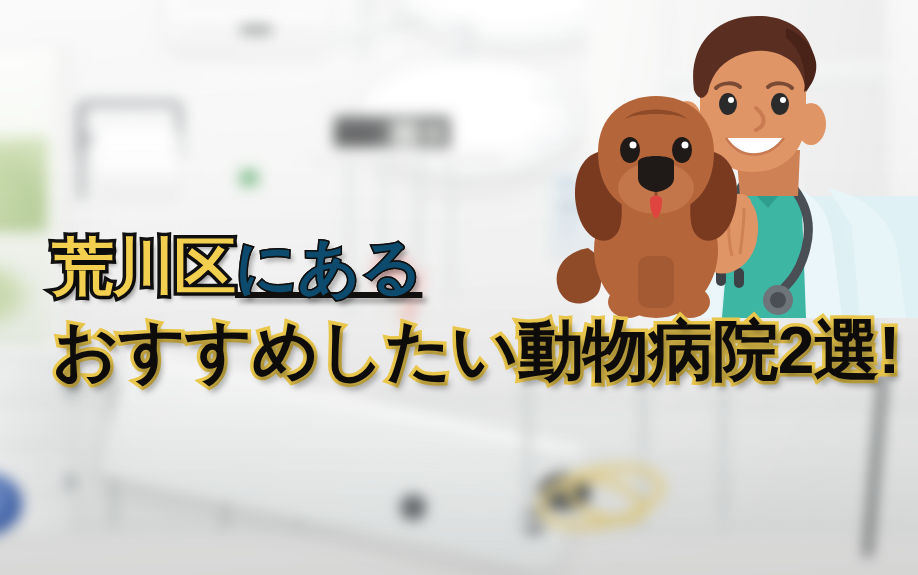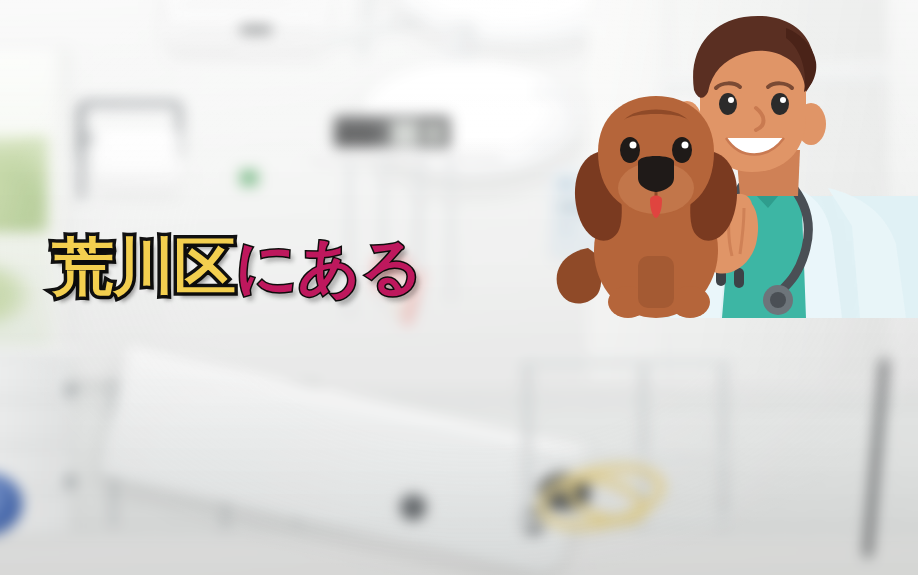--- a/index.html
+++ b/index.html
@@ -346,24 +346,25 @@
     font-size:62px;
     line-height:1;
   }
   .line1 .gold{
     color:#f3cf4f;
     -webkit-text-stroke:7px #111111;
     paint-order:stroke fill;
     text-shadow:4px 5px 4px rgba(0,0,0,.38);
   }
   .line1 .blk{
-    color:#be185d;
+    color:#0c4a6e;
     -webkit-text-stroke:3px #100f0e;
     paint-order:stroke fill;
     text-shadow:4px 5px 5px rgba(0,0,0,.30);
+    text-decoration:underline;
   }
 
   
   .line2{
     left:52px; top:317px;
     font-size:66px;
     line-height:1;
     color:#0d0c0b;
     -webkit-text-stroke:7px #e9c64c;
     paint-order:stroke fill;
@@ -622,16 +623,17 @@
       </g>
     </g>
   </svg>
 
   <div class="text-wrap">
 
     <div class="headline line1">
       <span class="gold">荒川区</span><span class="blk">にある</span>
     </div>
 
+    <div class="headline line2">おすすめしたい動物病院2選!</div>
 
   </div>
 
 </div>
 
 </body></html>

